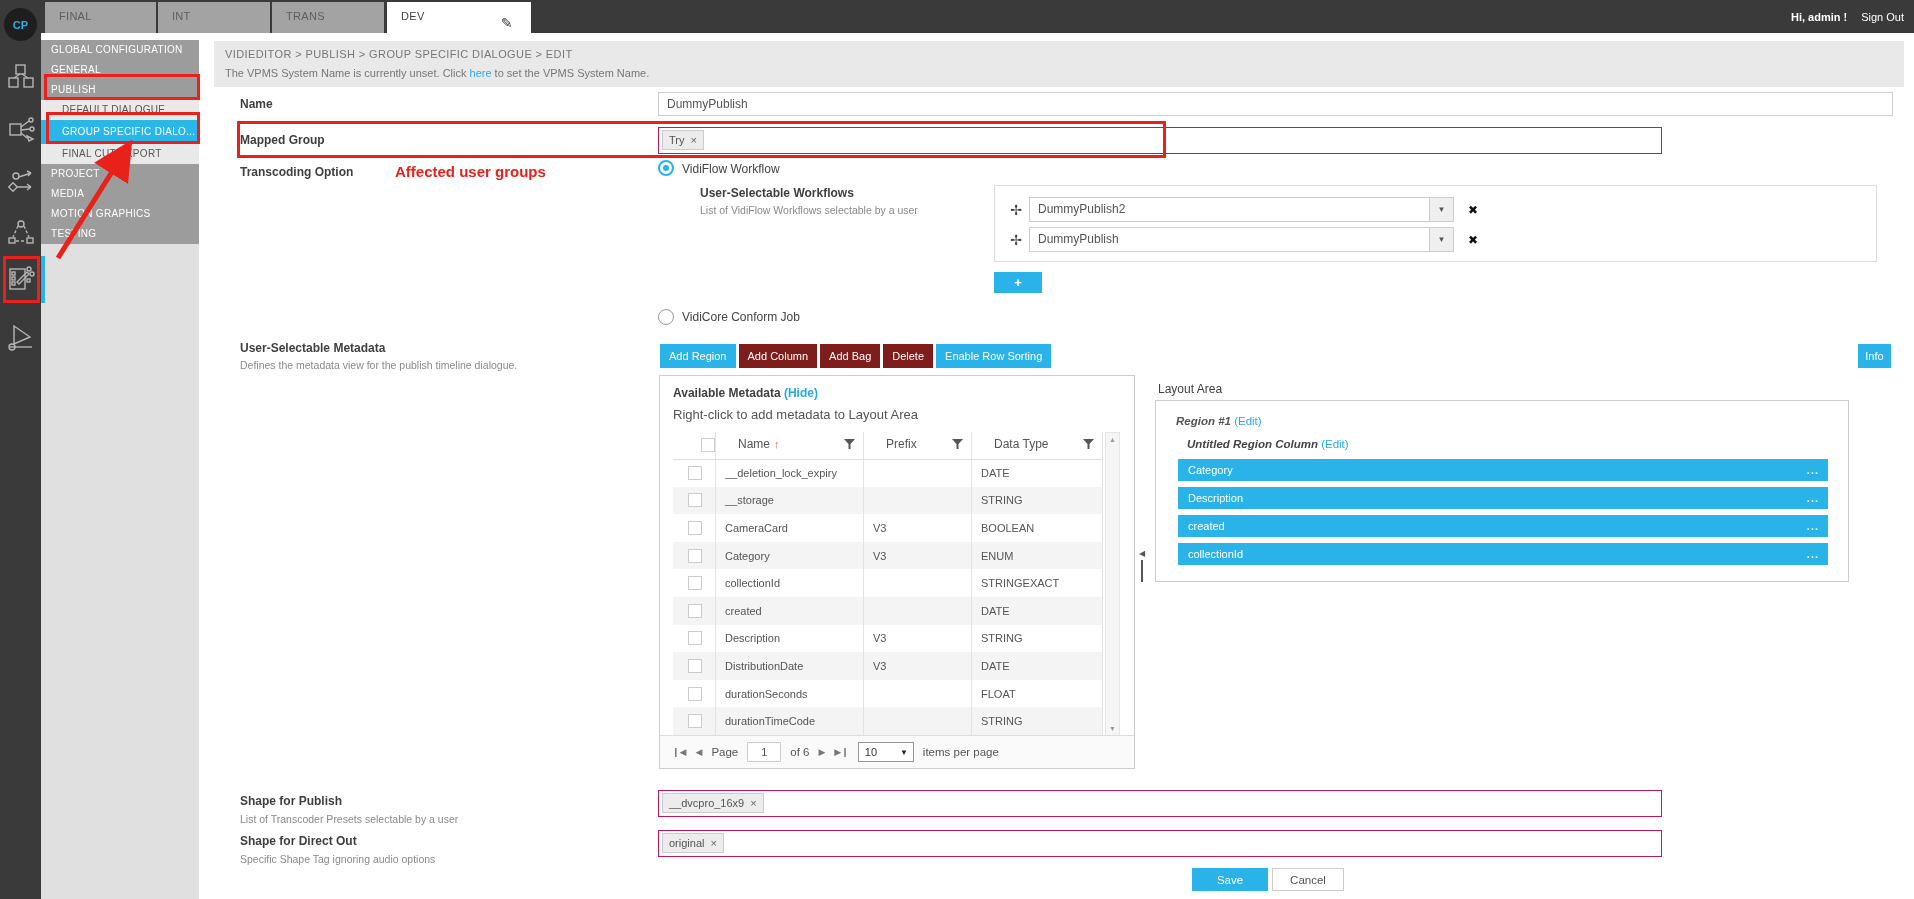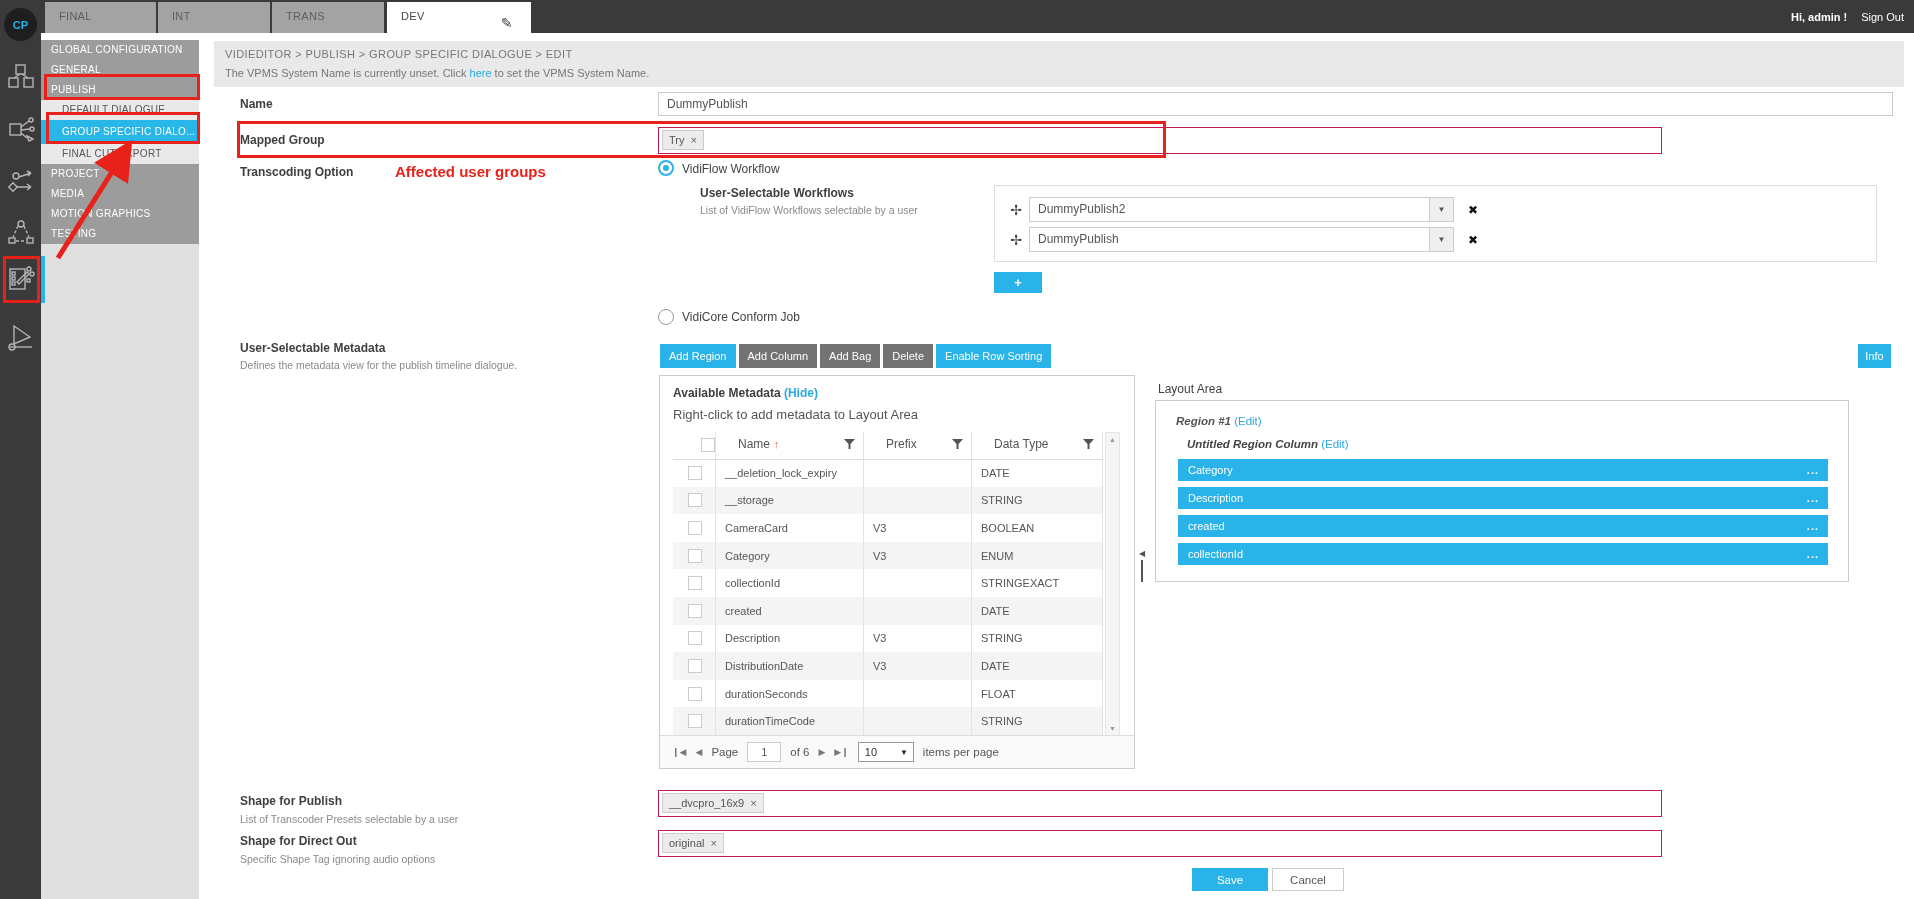--- a/index.html
+++ b/index.html
@@ -61,21 +61,21 @@
   .wfselect { width:425px; height:25px; border:1px solid #ccc; background:#fff; position:relative;
     font-size:12px; color:#555; line-height:23px; padding-left:8px; cursor:pointer; }
   .wfcaret { position:absolute; right:0; top:0; width:24px; height:23px; background:#efefef; border-left:1px solid #ccc;
     color:#555; font-size:8px; text-align:center; line-height:23px; }
   .wfx { margin-left:14px; color:#111; font-weight:bold; font-size:12px; cursor:pointer; }
   .addbtn { position:absolute; left:795px; top:239px; width:48px; height:21px; background:#29b3e8; color:#fff;
     border:none; font-size:13px; font-weight:bold; cursor:pointer; line-height:19px; }
 
   .tb-btn { height:24px; border:none; color:#fff; font-size:11px; padding:0 9px; cursor:pointer; font-family:inherit; }
   .tb-btn.primary { background:#29b3e8; }
-  .tb-btn.soft { background:#737373; }
+  .tb-btn.soft { background:#7f1d1d; }
   .toolbar { position:absolute; left:461px; top:311px; display:flex; gap:3px; }
   .infobtn { position:absolute; left:1659px; top:311px; width:33px; height:24px; background:#29b3e8; color:#fff;
     border:none; font-size:11px; cursor:pointer; }
 
   .metapanel { position:absolute; left:460px; top:342px; width:476px; height:394px; border:1px solid #ccc; background:#fff; }
   .availtitle { position:absolute; left:13px; top:10px; font-weight:bold; font-size:12px; color:#3f3f3f; }
   .availtitle a { color:#2aa9e0; font-weight:bold; text-decoration:none; }
   .availhint { position:absolute; left:13px; top:31px; font-size:13px; color:#555; }
   .grid { position:absolute; left:13px; top:56px; width:430px; border-collapse:collapse; }
   .grid th, .grid td { border-right:1px solid #e2e2e2; font-weight:normal; text-align:left; }

